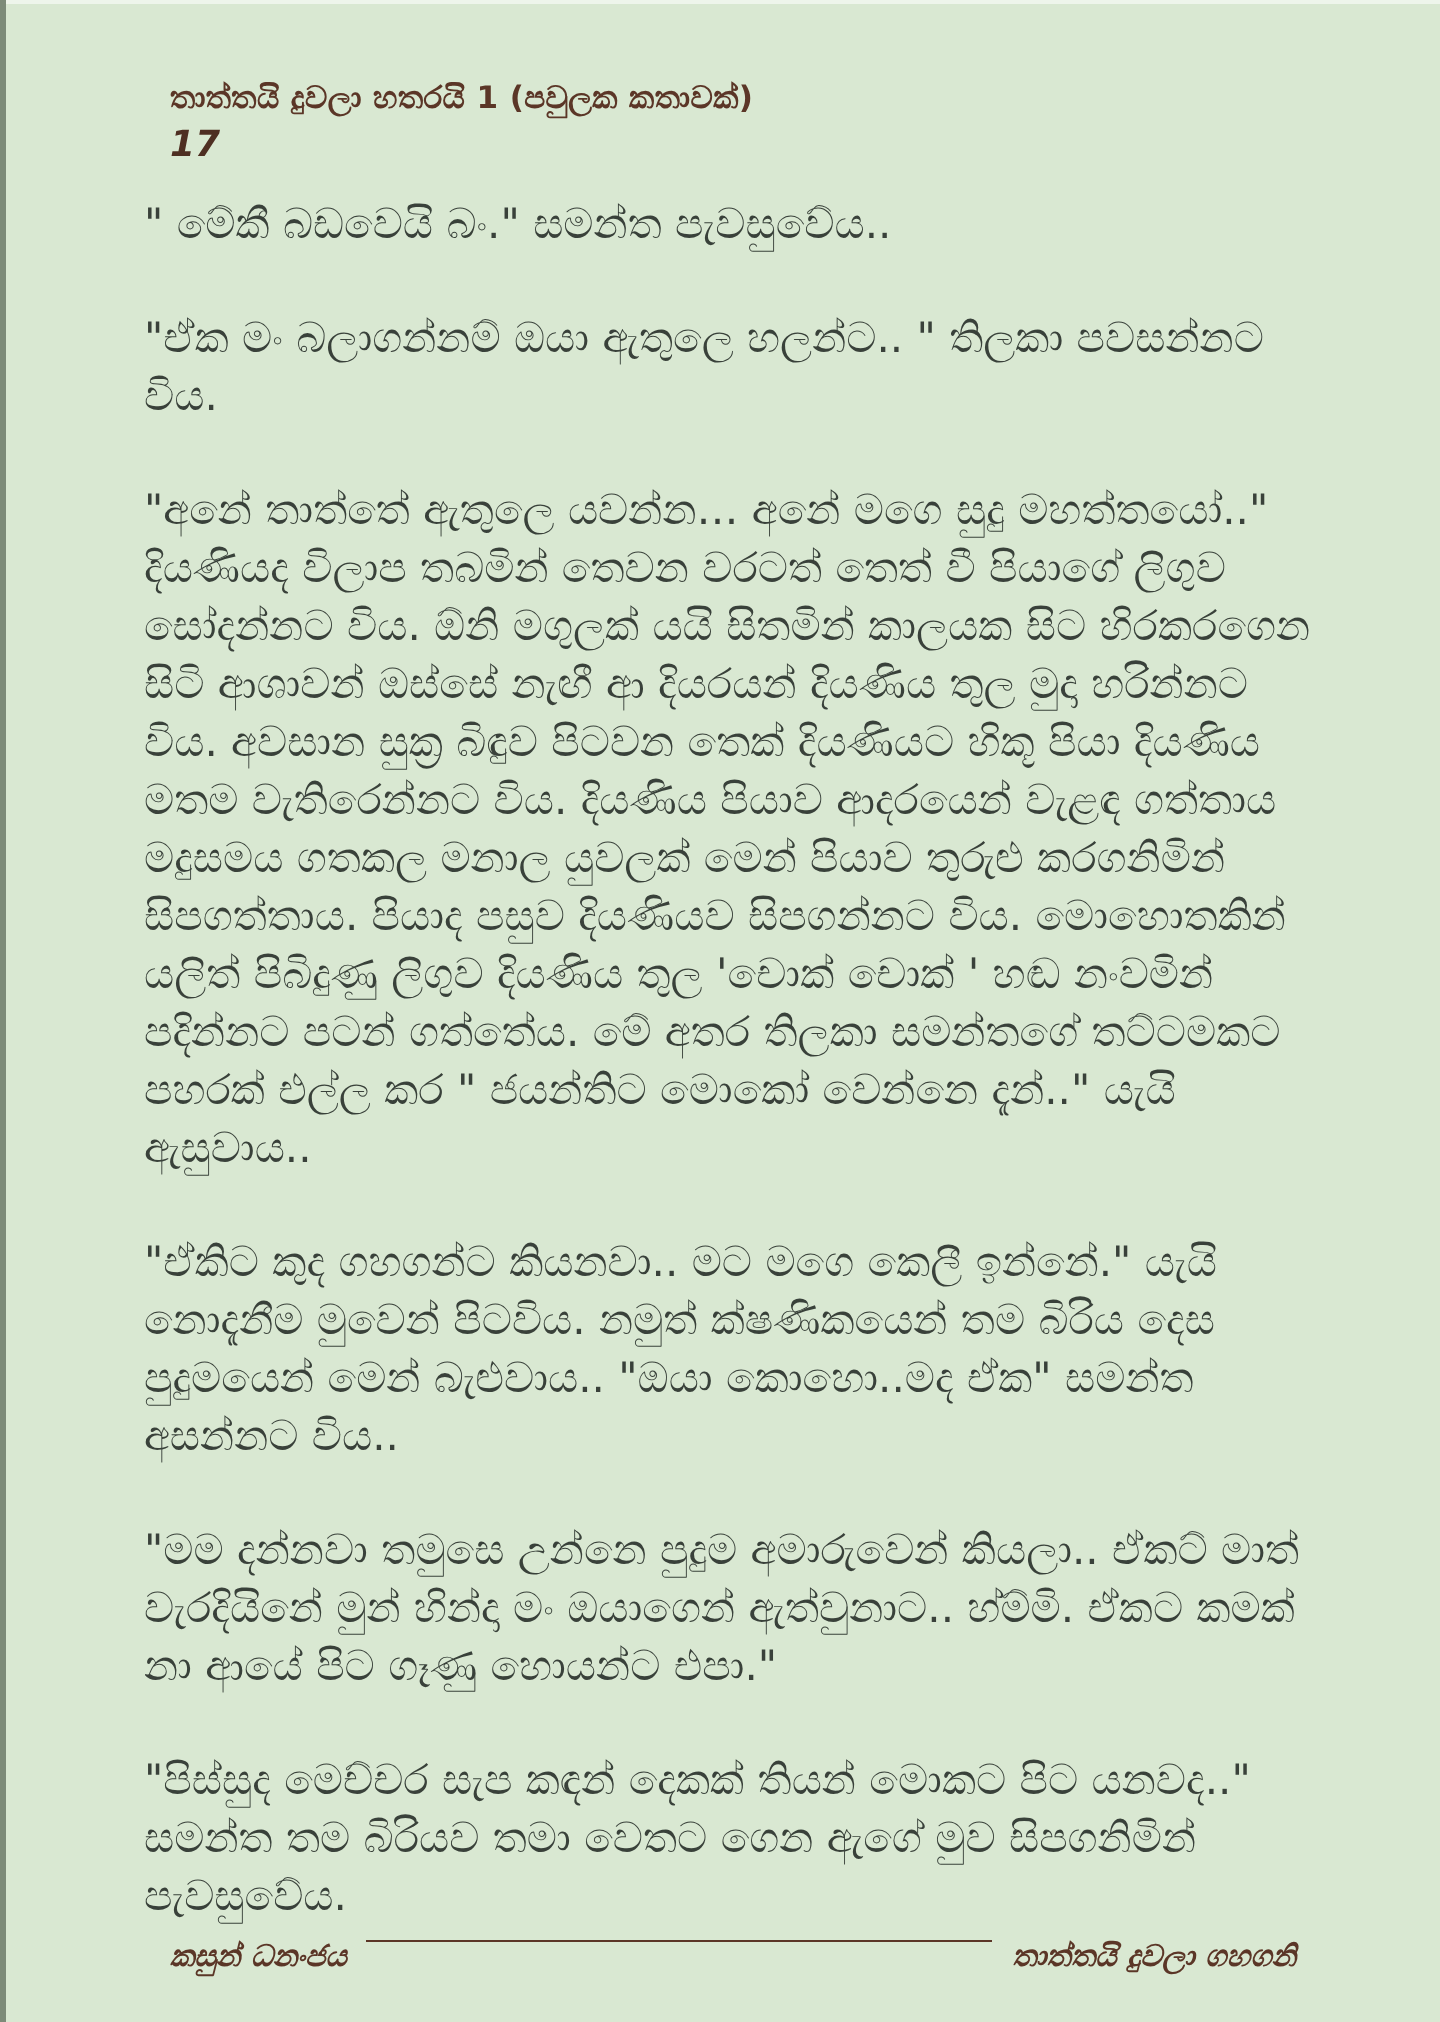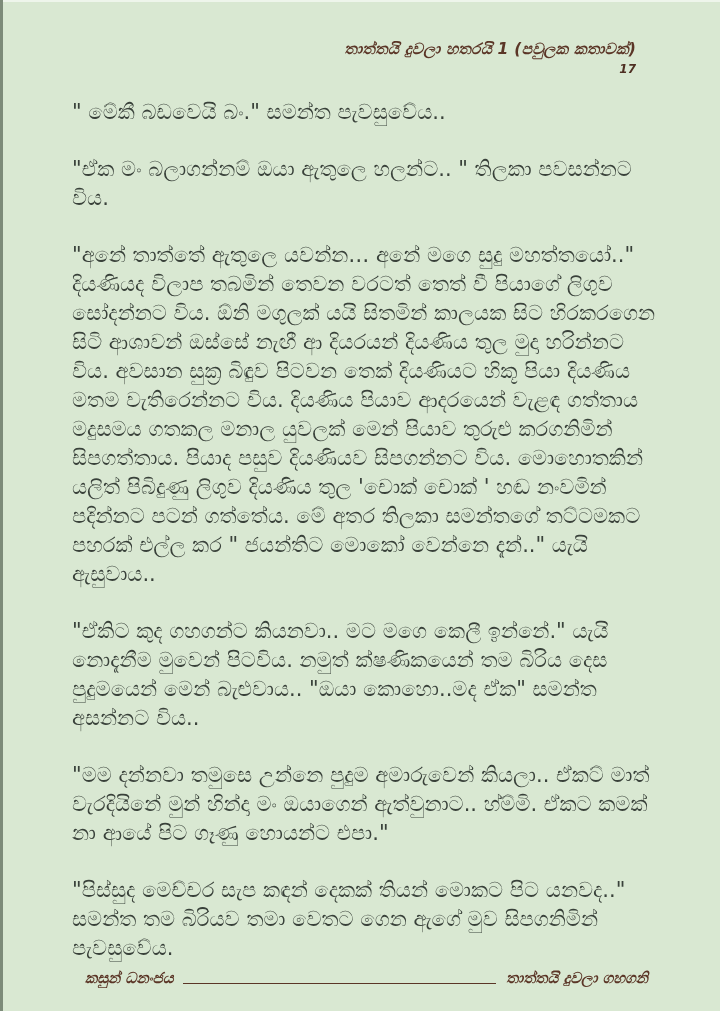--- a/index.html
+++ b/index.html
@@ -33,29 +33,26 @@
   }
   .header {
     position: absolute;
     top: 40px;
     left: 85px;
     right: 84px;
   }
   .header-title {
     font-size: 15.5px;
     font-weight: bold;
-    font-style: italic;
     color: #5b3627;
     letter-spacing: 0.2px;
-    text-align: right;
   }
   .page-number {
     margin-top: 4px;
-    text-align: right;
-    font-size: 12px;
+    font-size: 18px;
     font-weight: bold;
     font-style: italic;
     color: #4e2f22;
   }
   .content {
     position: absolute;
     top: 98px;
     left: 72px;
     right: 64px;
     color: #39413a;
@@ -65,21 +62,21 @@
   }
   .content p {
     margin: 0 0 28px 0;
   }
   .footer {
     position: absolute;
     left: 85px;
     right: 72px;
     bottom: 24px;
     display: flex;
-    align-items: flex-end;
+    align-items: flex-start;
     font-size: 15px;
     font-weight: bold;
     font-style: italic;
     color: #5b3627;
     white-space: nowrap;
   }
   .footer-line {
     flex: 1;
     margin: 0 10px 3px 10px;
     border-bottom: 1.6px solid #5b3627;

